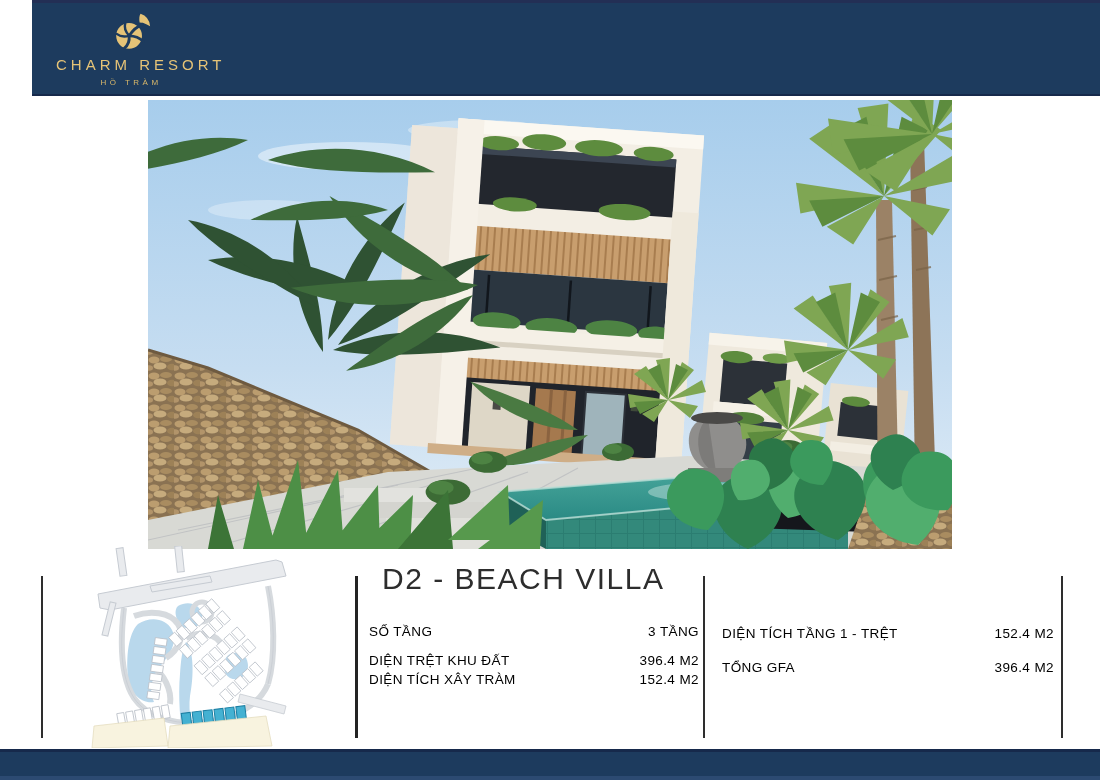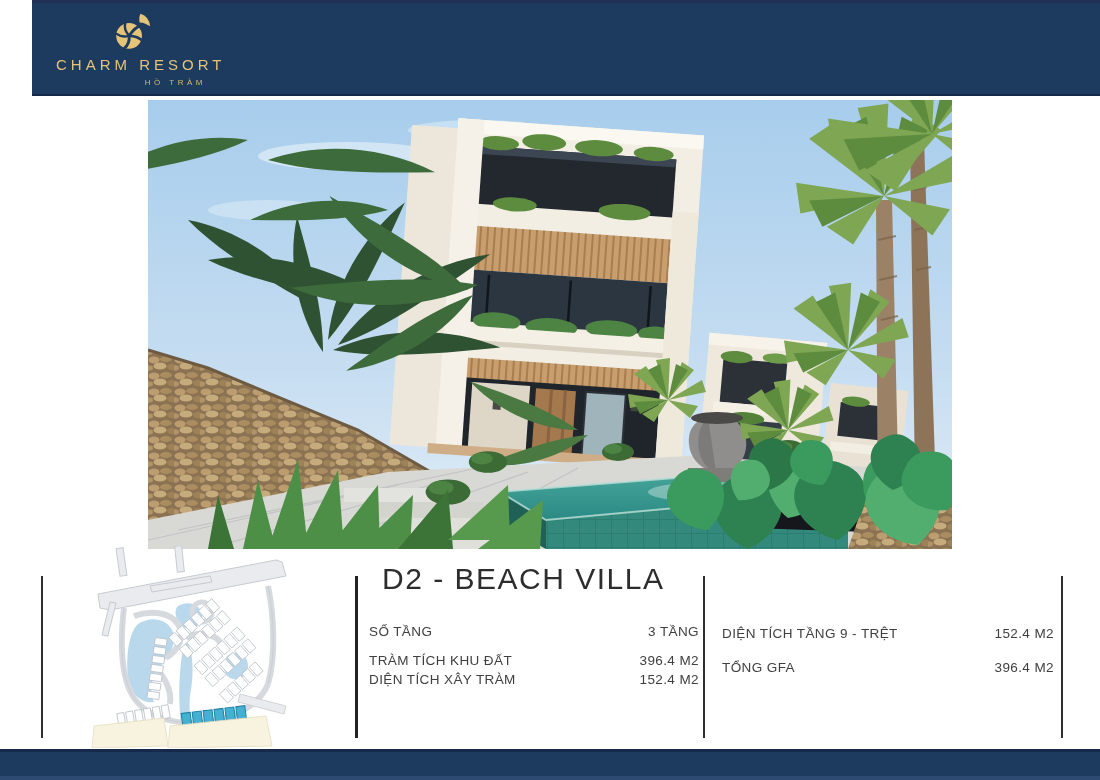--- a/index.html
+++ b/index.html
@@ -15,21 +15,21 @@
     margin-left:32px;
   }
   .bottombar {
     position:absolute; left:0; top:749px; width:1100px; height:31px;
     background:linear-gradient(#16294b 0 3px, #1d3b5e 3px 27px, #2c4a72 27px 31px);
   }
   
   .logo { position:absolute; left:24px; top:6px; width:150px; text-align:center; }
   .logo .mark { display:block; margin:4px auto 2px; }
   .brand-name { color:#e5c377; font-size:15px; letter-spacing:4px; white-space:nowrap; }
-  .brand-sub  { color:#d9b86a; font-size:8px;  letter-spacing:3.5px; margin-top:5px;text-align:right; }
+  .brand-sub  { color:#d9b86a; font-size:8px;  letter-spacing:3.5px; margin-top:5px; }
   
   .photo {
     position:absolute; left:148px; top:100px; width:804px; height:449px;
     overflow:hidden; background:#cfe2f2;
   }
   
   .sitemap { position:absolute; left:90px; top:546px; width:208px; height:202px; }
   
   .vline { position:absolute; top:576px; height:162px; background:#2e2e2e; width:1.5px; }
   .vline.v1 { left:41px; }
@@ -38,21 +38,21 @@
   .vline.v4 { left:1061px; }
   
   .villa-title {
     position:absolute; left:369px; top:562px; width:330px;
     font-size:30px; letter-spacing:1.5px; color:#2d2d2d; font-weight:400; white-space:nowrap;margin-left:13px;
   }
   .specs { position:absolute; width:330px; }
   .specs.left  { left:369px; top:622px; }
   .specs.right { left:722px; top:624px; width:332px; }
   .spec-row { display:flex; justify-content:space-between; align-items:baseline;
-              font-size:13.5px; color:#404040; letter-spacing:0.4px; line-height:19.5px; }
+              font-size:13.5px; color:#000000; letter-spacing:0.4px; line-height:19.5px; }
   .spec-row .val { text-align:center; white-space:nowrap; }
   .spec-row.gap-after { margin-bottom:9px; }
   .spec-row.muted { color:#a6a6a6; }
   .spec-row.gap-before { margin-top:14px; }
 </style>
 </head>
 <body>
 
 <div class="topbar">
   <div class="logo">
@@ -401,32 +401,32 @@
 <div class="vline v4"></div>
 
 <h1 class="villa-title">D2 - BEACH VILLA</h1>
 
 <div class="specs left">
   <div class="spec-row gap-after">
     <span class="lbl">SỐ TẦNG</span>
     <span class="val">3 TẦNG</span>
   </div>
   <div class="spec-row">
-    <span class="lbl">TRÀM TÍCH KHU ĐẤT</span>
+    <span class="lbl">DIỆN TRỆT KHU ĐẤT</span>
     <span class="val">396.4 M2</span>
   </div>
   <div class="spec-row">
     <span class="lbl">DIỆN TÍCH XÂY TRÀM</span>
     <span class="val">152.4 M2</span>
   </div>
 </div>
 
 <div class="specs right">
   <div class="spec-row">
-    <span class="lbl">DIỆN TÍCH TẦNG 9 - TRỆT</span>
+    <span class="lbl">DIỆN TÍCH TẦNG 1 - TRỆT</span>
     <span class="val">152.4 M2</span>
   </div>
   <div class="spec-row gap-before">
     <span class="lbl">TỔNG GFA</span>
     <span class="val">396.4 M2</span>
   </div>
 </div>
 
 <div class="bottombar"></div>
 

